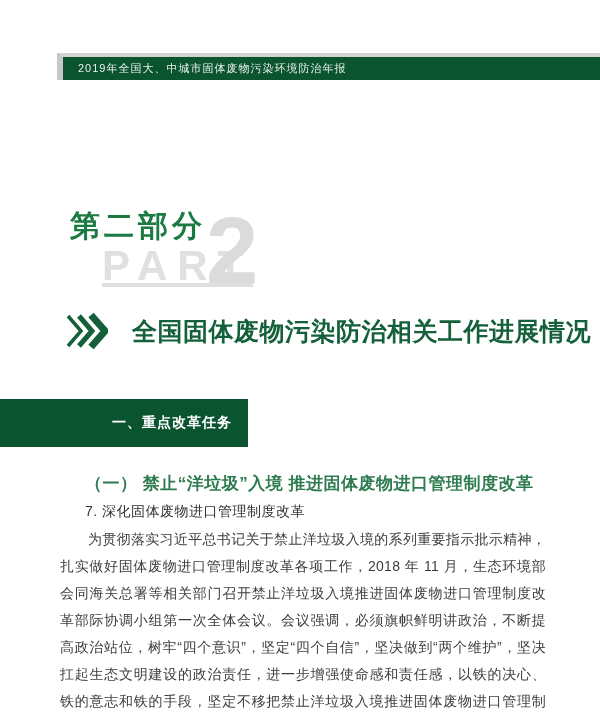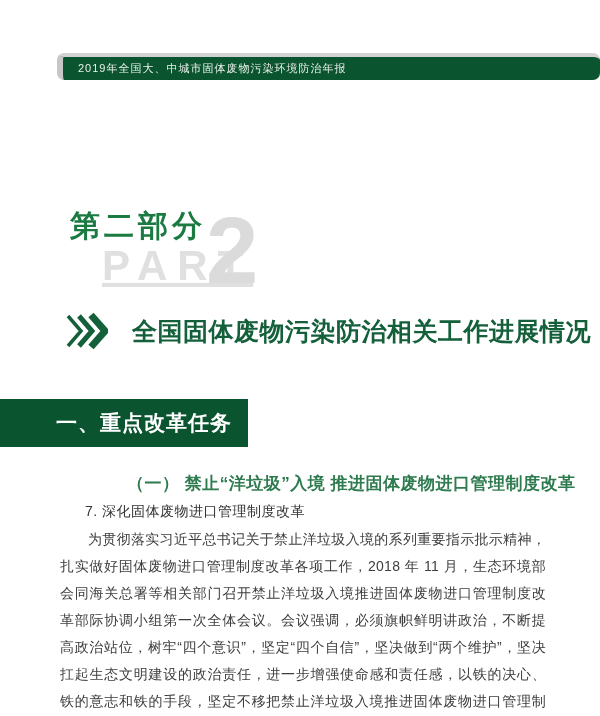--- a/index.html
+++ b/index.html
@@ -14,21 +14,21 @@
 
   
   .header-bar {
     position: absolute;
     left: 57px; right: 0; top: 53px;
     height: 27px;
     background: #0b5430;
     border-top: 4px solid #d3d3d3;
     border-left: 6px solid #c7c7c7;
     box-sizing: border-box;
-    display: flex; align-items: center; border-radius: 7px;
+    display: flex; align-items: center;
   }
   .header-bar .bar-text {
     color: #e9f1ea;
     font-size: 11px;
     padding-left: 15px;
     letter-spacing: 1px;
     white-space: nowrap;
   }
 
   
@@ -79,35 +79,34 @@
     position: absolute;
     left: 0; top: 399px;
     width: 248px; height: 48px;
     background: #0b5430;
     display: flex; align-items: center; justify-content: flex-end;
     box-sizing: border-box;
     padding-right: 16px;
   }
   .section-banner .banner-text {
     color: #ffffff;
-    font-size: 21px; font-weight: bold;
+    font-size: 14px; font-weight: bold;
     letter-spacing: 1px;
     white-space: nowrap;
   }
 
   
   .sub-heading {
     position: absolute;
     left: 85px; top: 472px;
     width: 470px;
     font-size: 17px; font-weight: bold;
     color: #2e7b4f;
     letter-spacing: 0.5px;
     white-space: nowrap;
-    margin-left: 42px;
   }
   .numbered-heading {
     position: absolute;
     left: 85px; top: 503px;
     font-size: 14px;
     font-weight: 500;
     color: #333333;
     letter-spacing: 0.5px;
   }
   .body-para {

